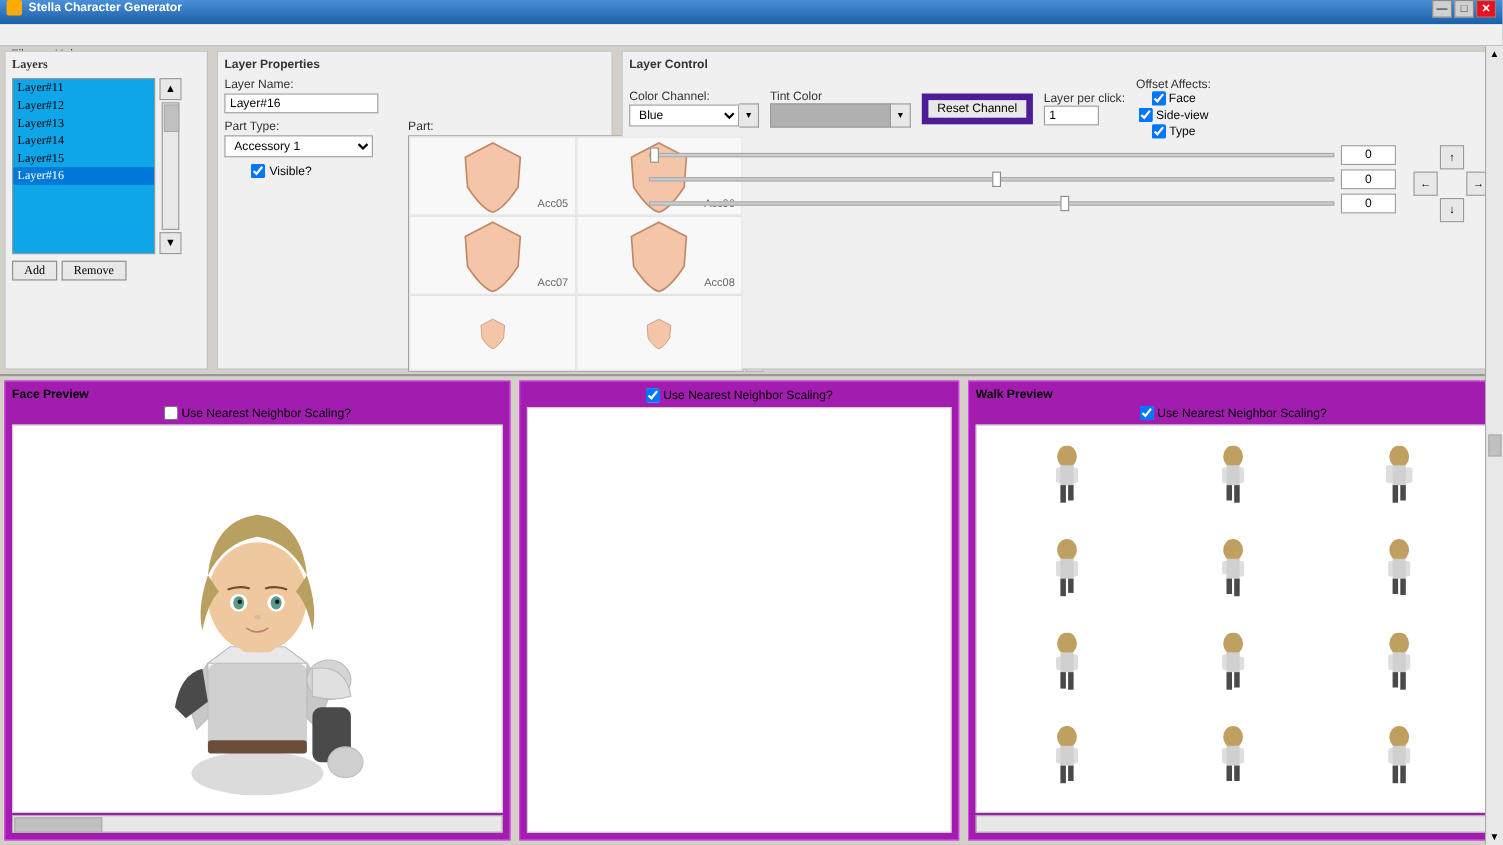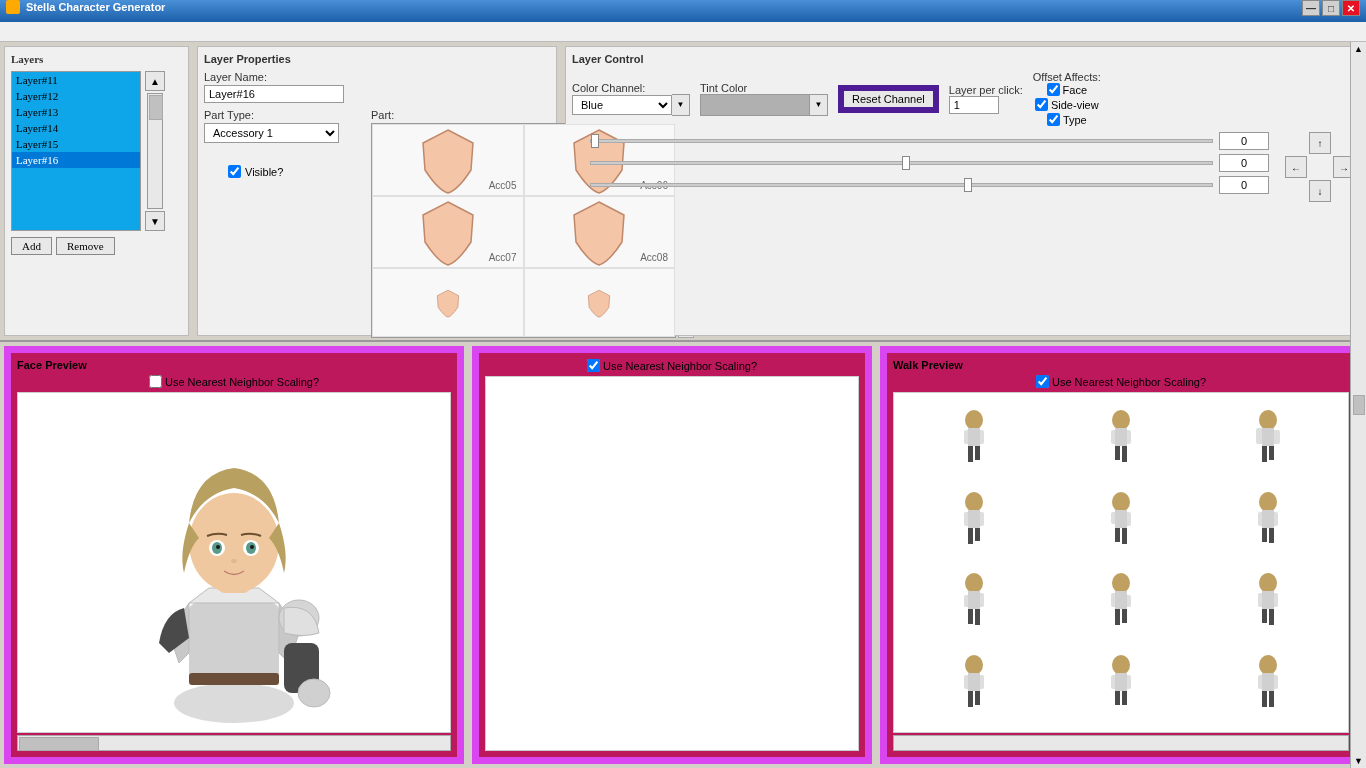--- a/index.html
+++ b/index.html
@@ -121,21 +121,21 @@
       background: white;
       padding: 2px 4px;
       width: 140px;
       font-size: 11px;
       margin-bottom: 6px;
     }
     .prop-select-container {
       display: flex;
       align-items: flex-end;
       gap: 4px;
-      margin-bottom: 22px;
+      margin-bottom: 6px;
     }
     .prop-select {
       border: 1px solid #999;
       background: white;
       padding: 2px 4px;
       font-size: 11px;
       width: 120px;
     }
     .checkbox-row {
       display: flex;
@@ -229,22 +229,22 @@
       border: 1px solid #999;
       display: flex; align-items: center; justify-content: center;
       cursor: pointer; font-size: 10px;
     }
     .bottom-panels {
       display: flex;
       flex: 1;
       overflow: hidden;
     }
     .preview-panel {
-      background: #be185d;
-      border: 7px solid #d946ef;
+      background: #a21caf;
+      border: 1px solid #d946ef;
       margin: 4px;
       padding: 6px;
       display: flex;
       flex-direction: column;
     }
     .face-preview { width: 460px; flex-shrink: 0; }
     .side-preview { width: 400px; flex-shrink: 0; }
     .walk-preview { flex: 1; }
     .preview-header {
       display: flex;

